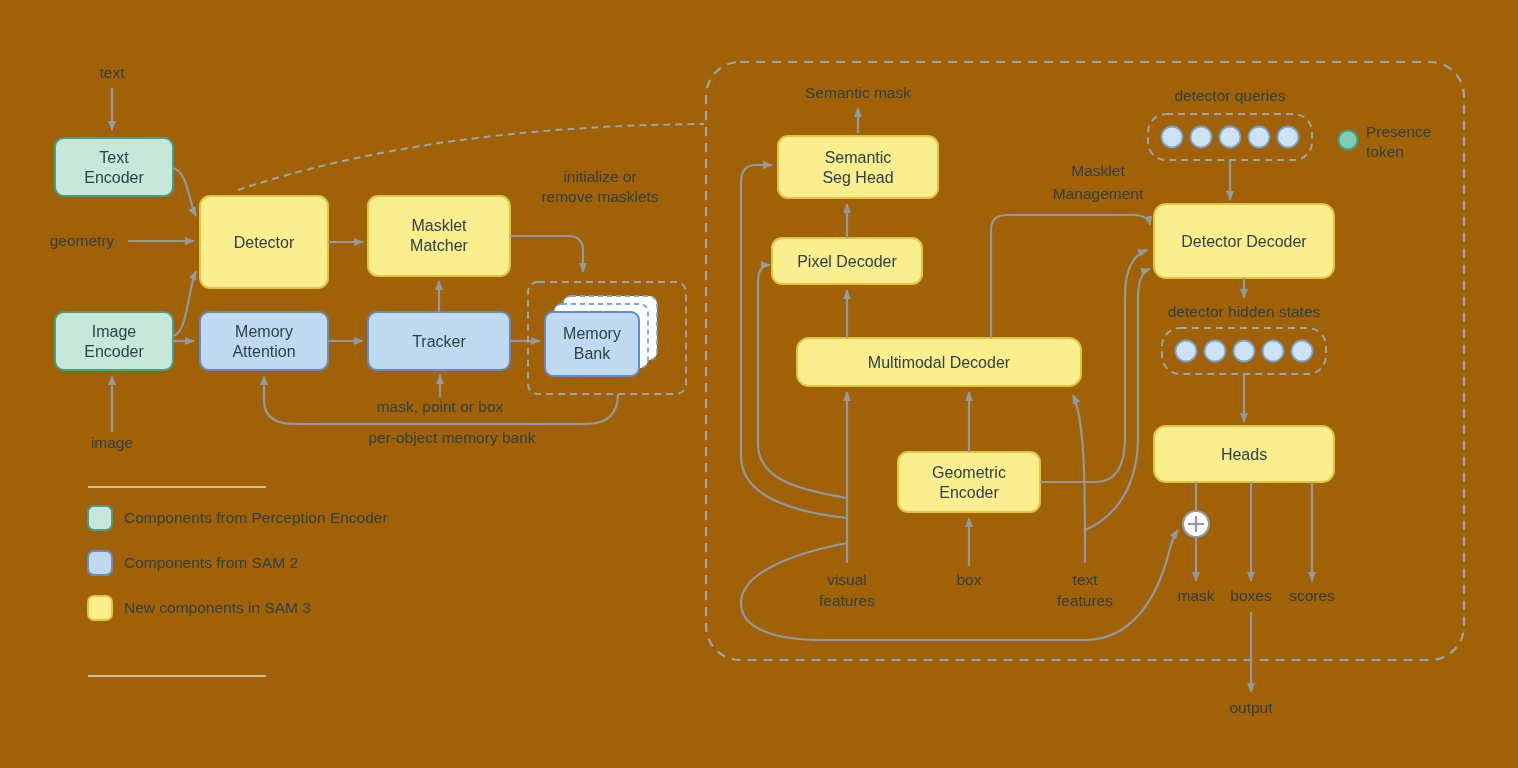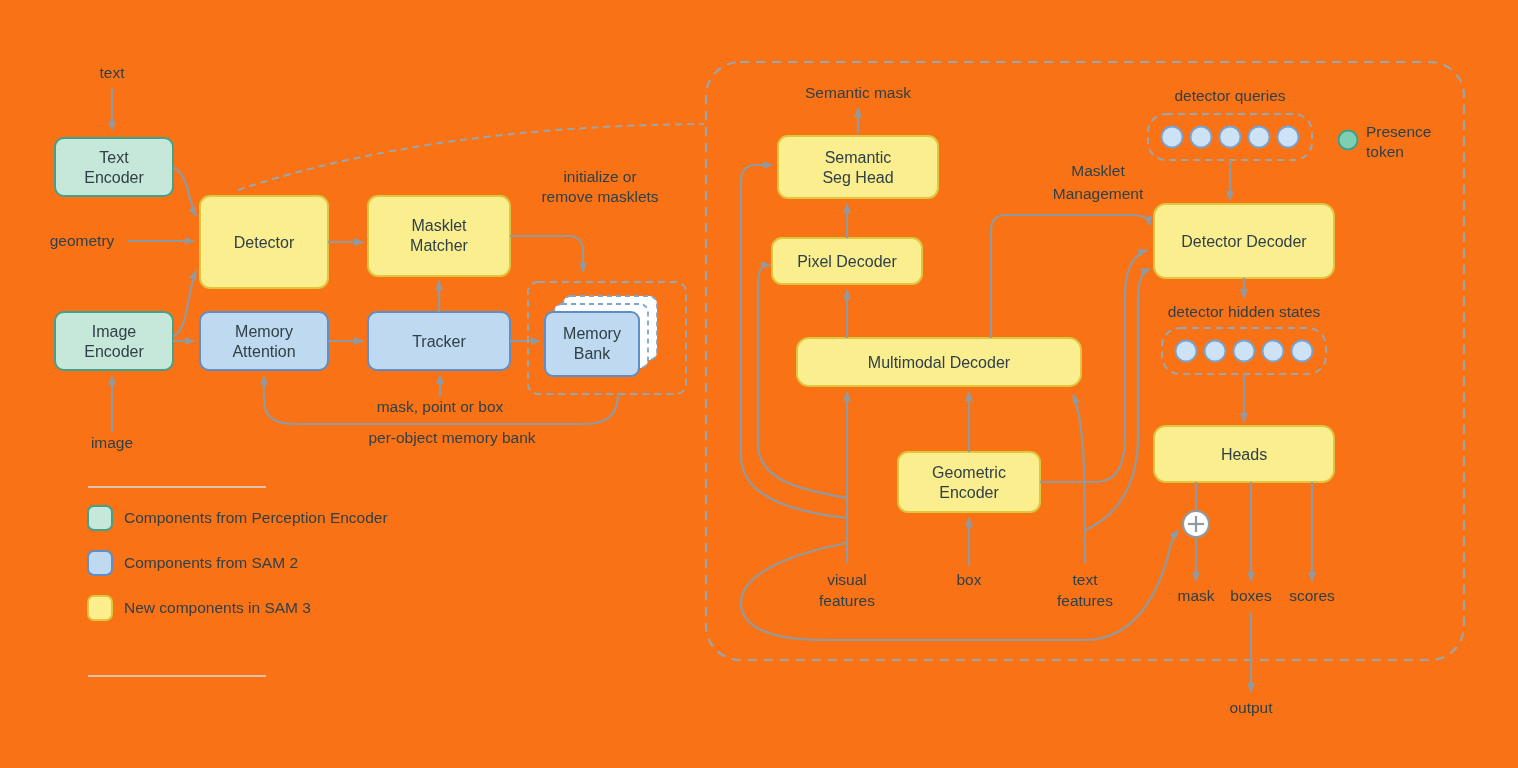--- a/index.html
+++ b/index.html
@@ -1,16 +1,16 @@
 <!DOCTYPE html>
 <html><head>
 <meta charset="utf-8">
 <style>
   html,body{margin:0;padding:0;background:#ffffff;}
-  .stage{width:1518px;height:768px;background:#f97316;position:relative;overflow:hidden;}
+  .stage{width:1518px;height:768px;background:#a16207;position:relative;overflow:hidden;}
   svg{display:block;}
   text{font-family:"Liberation Sans", sans-serif;fill:#2f4047;}
   .lbl{font-size:16px;font-weight:500;text-anchor:middle;}
   .note{font-size:15.5px;font-weight:500;text-anchor:middle;}
   .note-l{font-size:15.5px;font-weight:500;text-anchor:start;}
   .teal-box{fill:#c6e8da;stroke:#41a18b;stroke-width:2;}
   .blue-box{fill:#bed9f0;stroke:#5e8dc7;stroke-width:2;}
   .yellow-box{fill:#fbee8f;stroke:#dec63e;stroke-width:2;}
   .arrow{stroke:#909aa0;stroke-width:2.2;fill:none;marker-end:url(#arr);}
   .wire{stroke:#909aa0;stroke-width:2.2;fill:none;}

